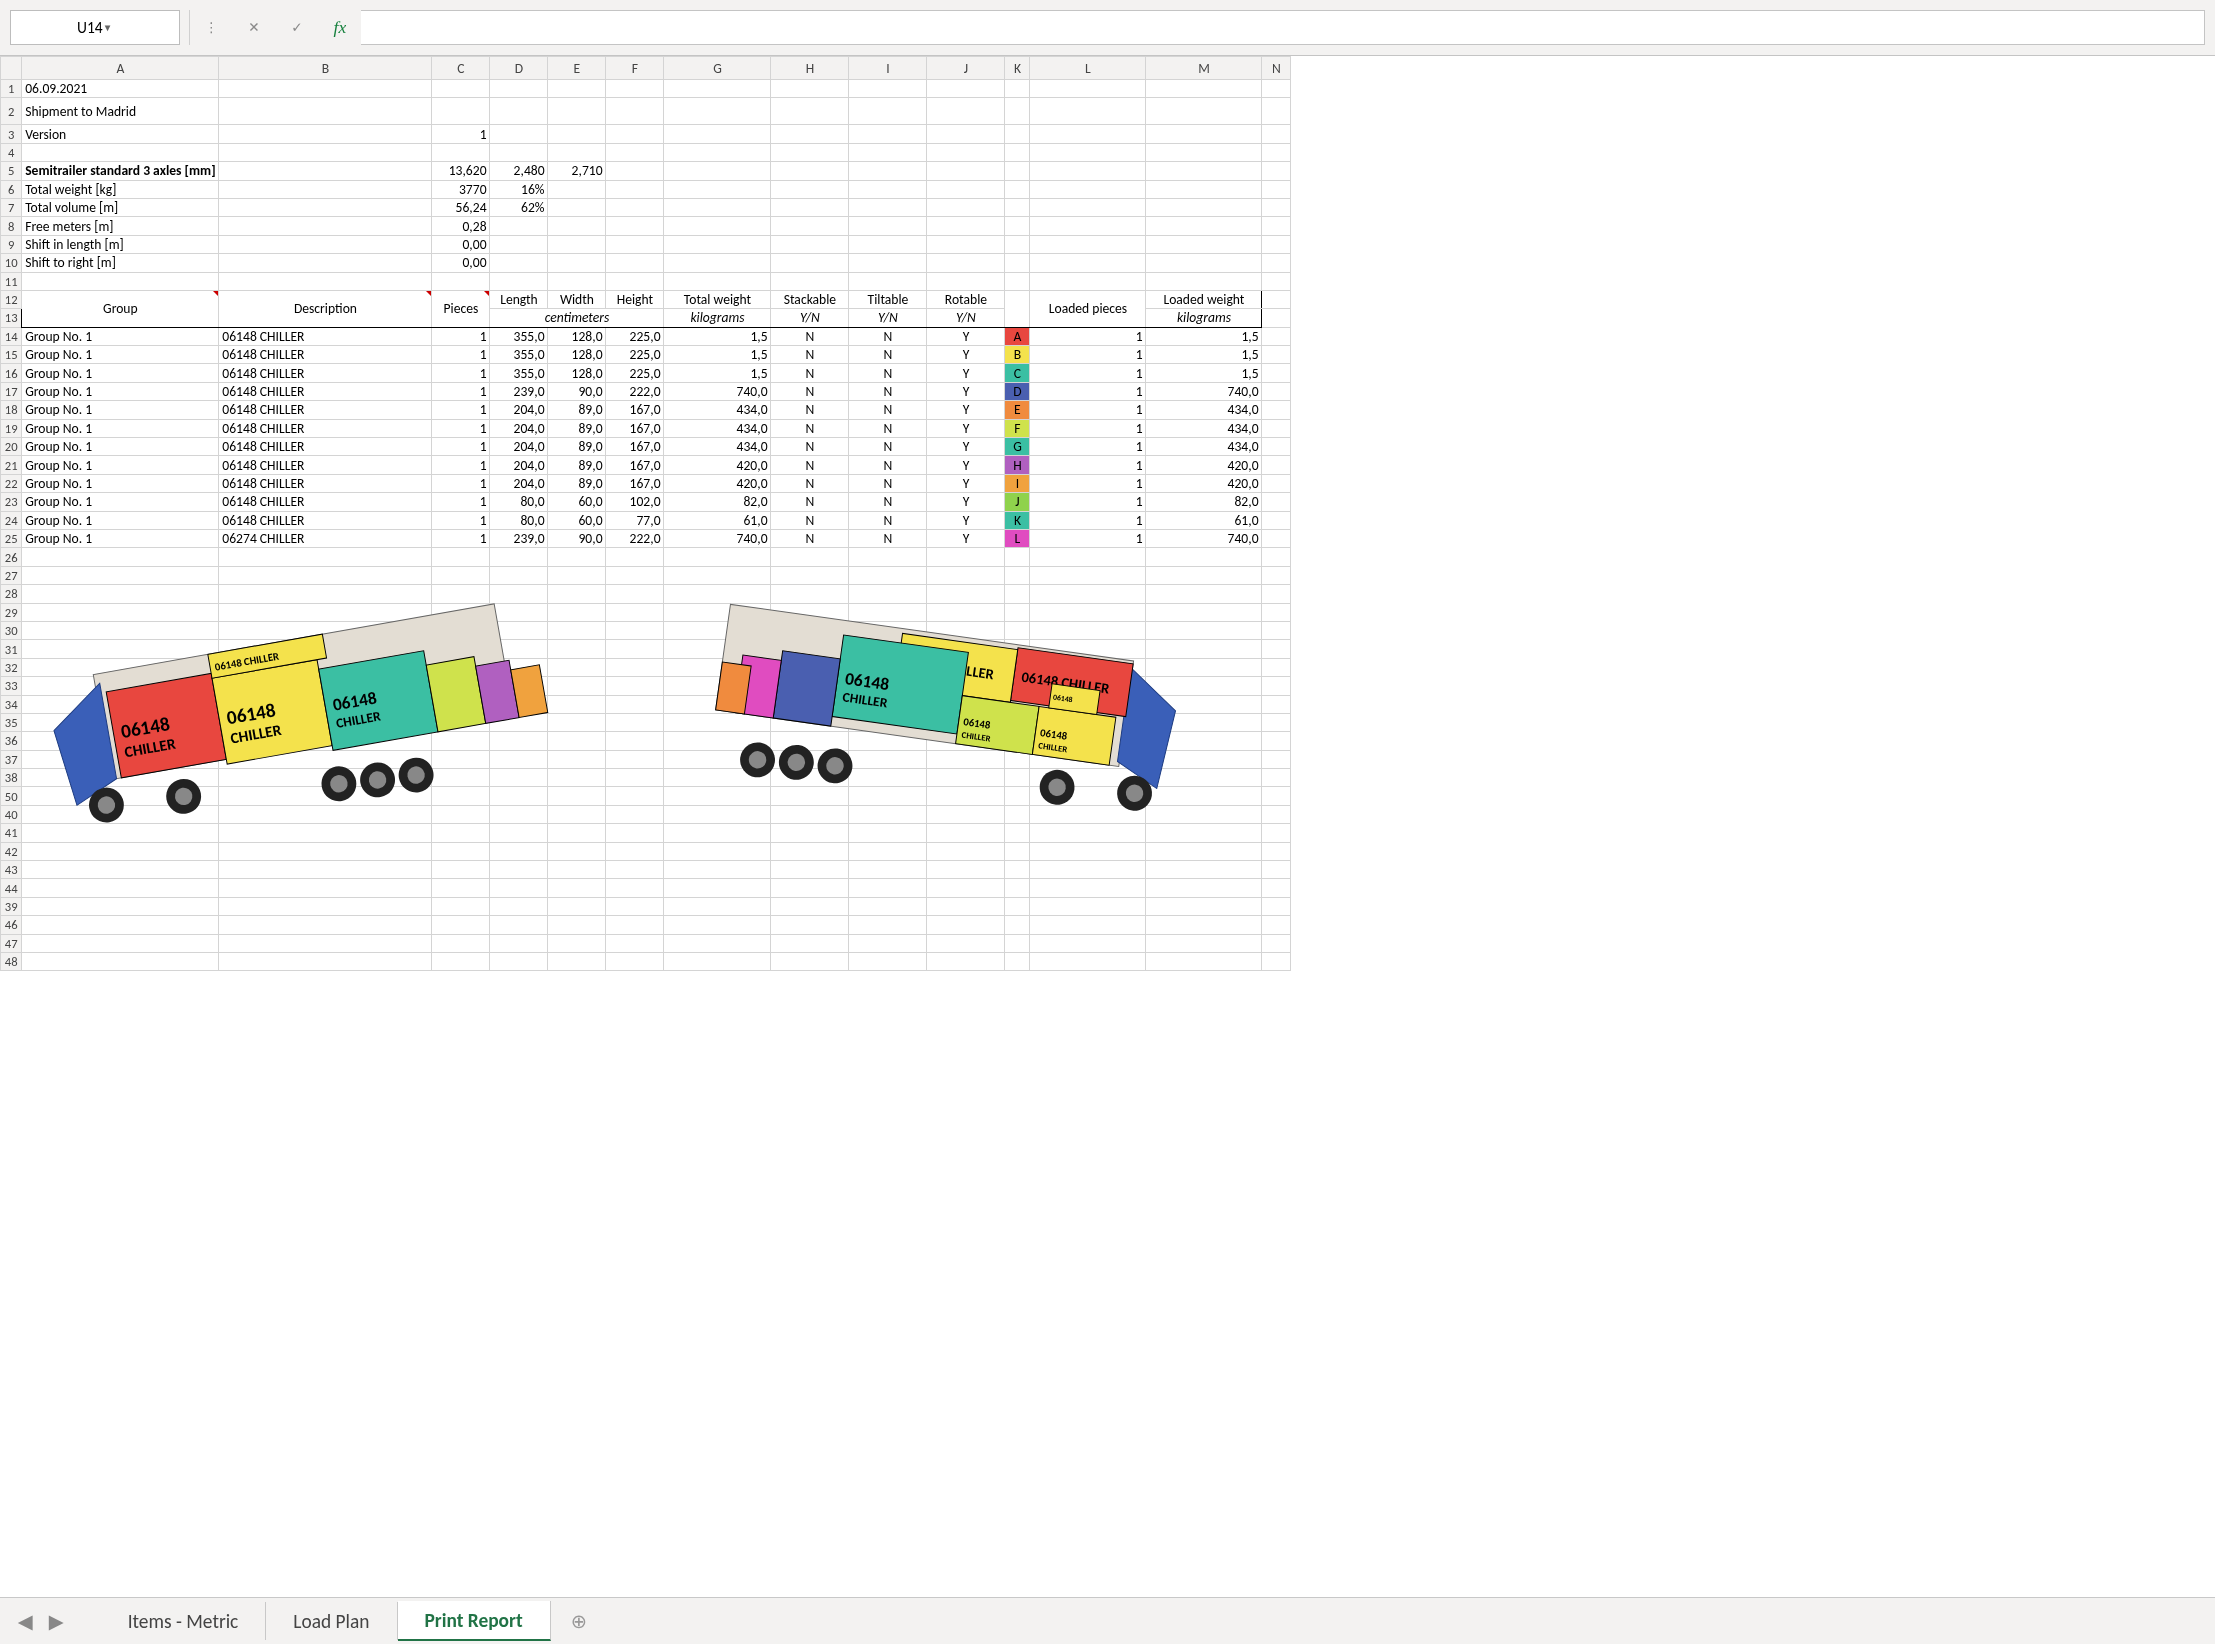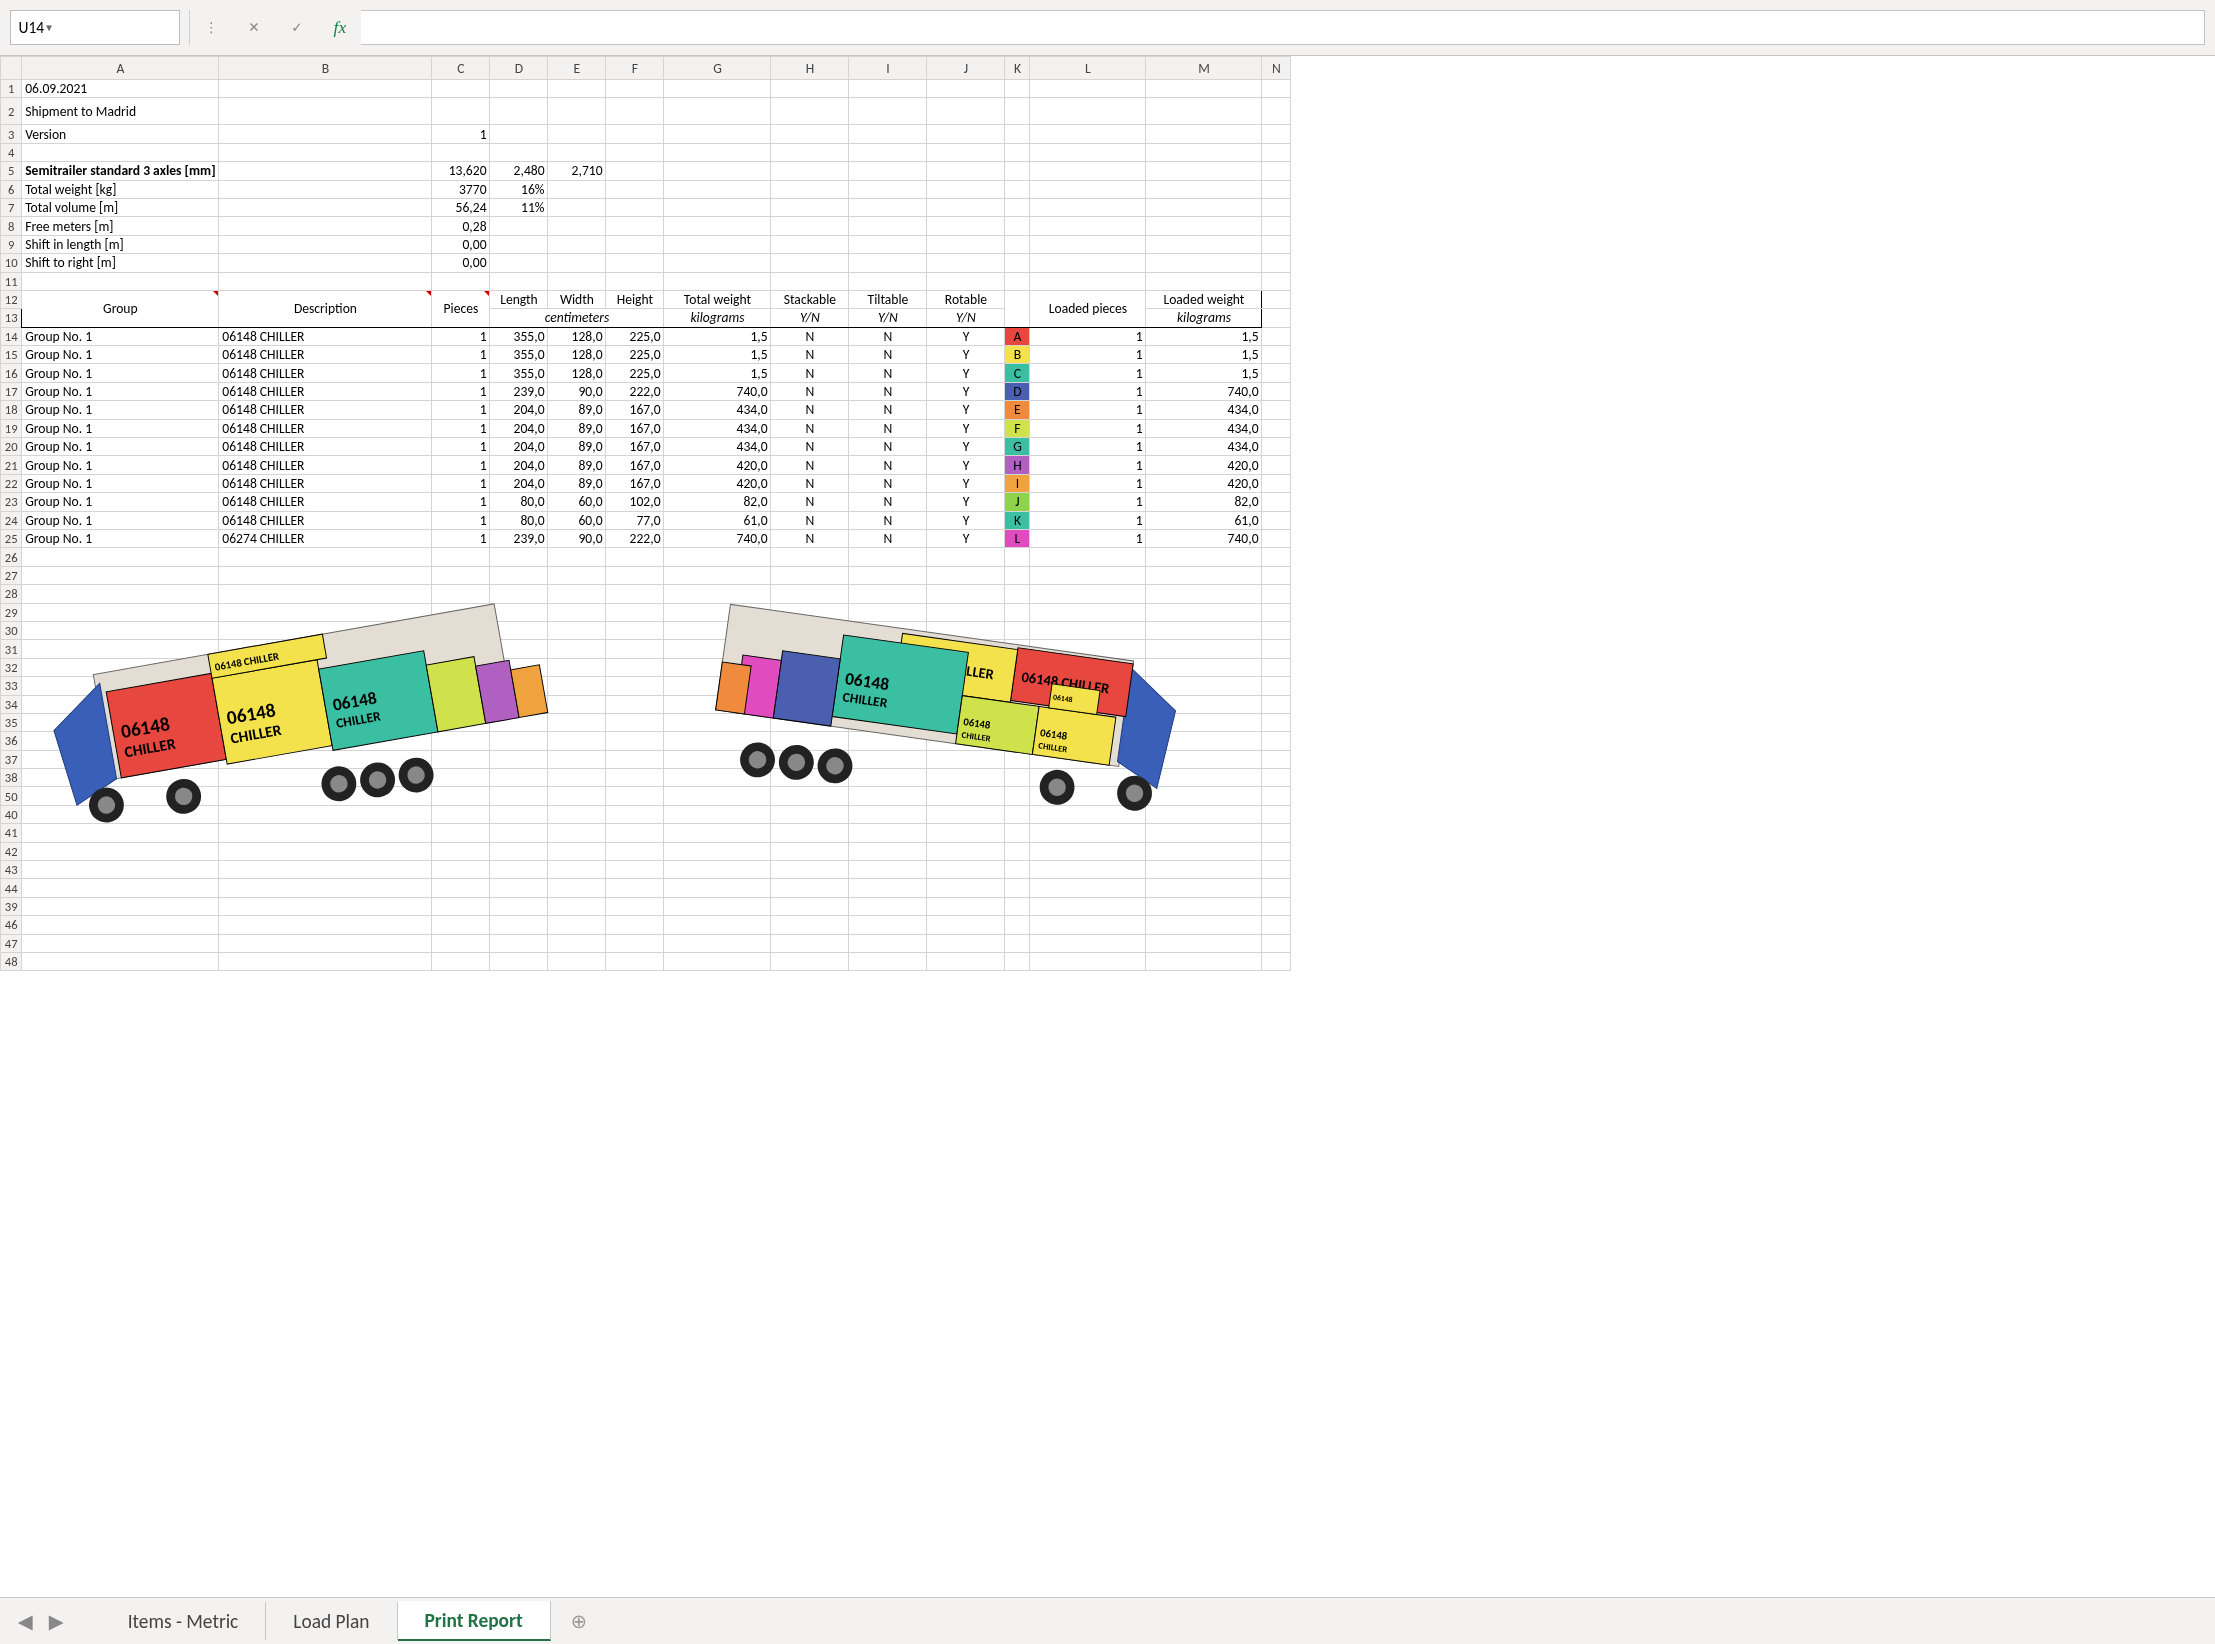--- a/index.html
+++ b/index.html
@@ -20,21 +20,21 @@
     border-bottom: 1px solid #c4c4c4;
   }
   .name-box {
     width: 170px;
     height: 35px;
     margin: 0 9.7px;
     border: 1px solid #bdbdbd;
     background: #fff;
     display: flex;
     align-items: center;
-    justify-content: flex-start;
+    justify-content: center;
     padding: 0 7.8px;
     font-size: 15.5px;
   }
   .name-box .chev { color:#666; font-size:9.7px; }
   .fb-btn {
     width: 43px; height: 35px;
     display:flex; align-items:center; justify-content:center;
     color:#8a8a8a;
   }
   .fb-btn.divider { border-left:1px solid #d0d0d0; }
@@ -281,21 +281,21 @@
           <td></td>
           <td></td>
           <td></td>
           <td></td>
         </tr>
         <tr>
           <th>7</th>
           <td>Total volume [m]</td>
           <td></td>
           <td class="r">56,24</td>
-          <td class="r">11%</td>
+          <td class="r">62%</td>
           <td></td>
           <td></td>
           <td></td>
           <td></td>
           <td></td>
           <td></td>
           <td></td>
           <td></td>
           <td></td>
           <td></td>

